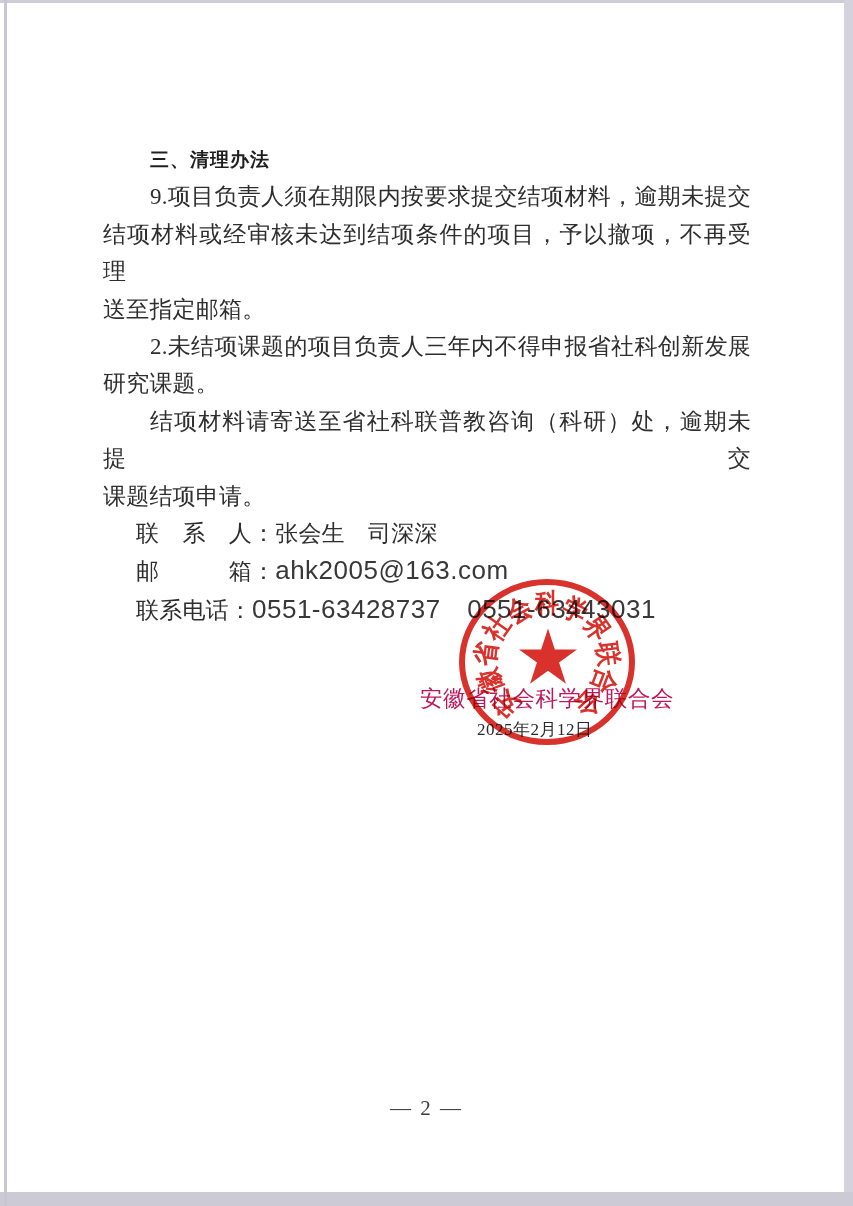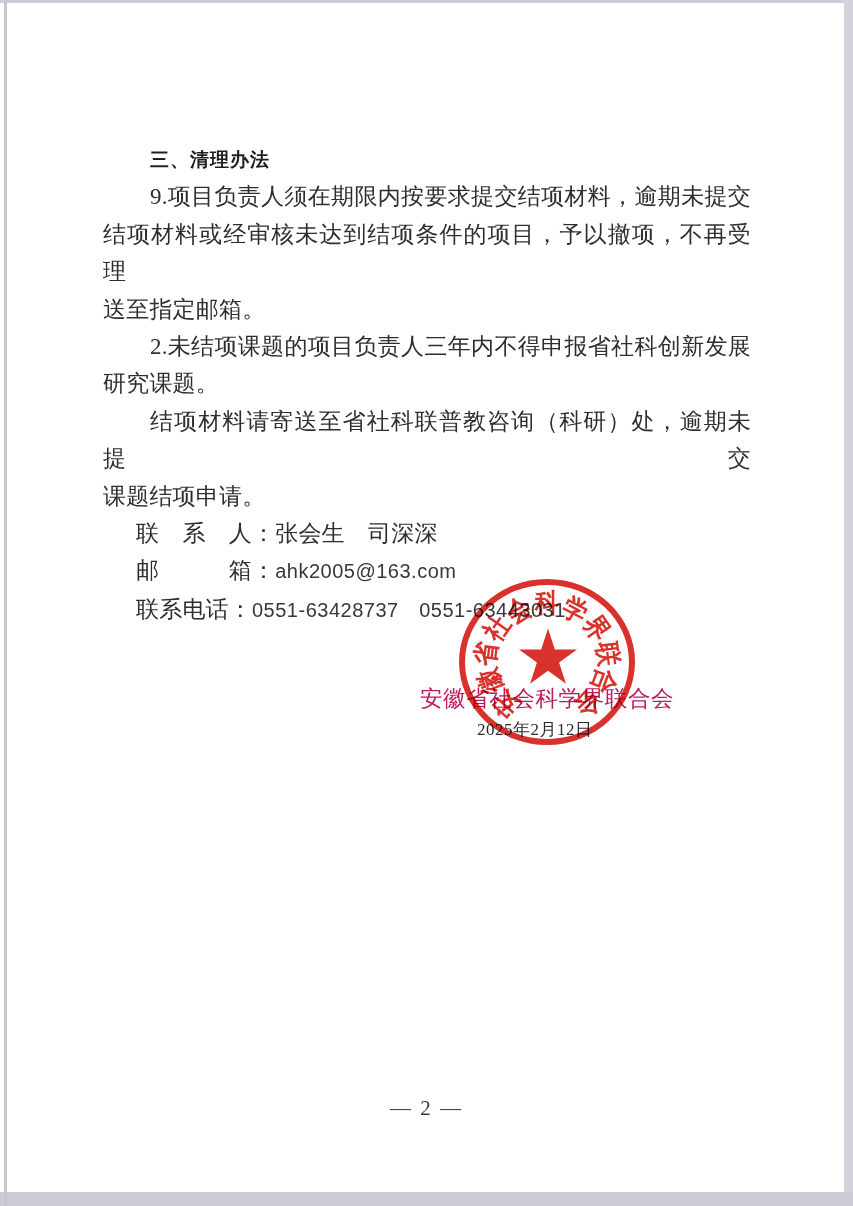--- a/index.html
+++ b/index.html
@@ -28,21 +28,21 @@
   .bline.fill { text-align: justify; text-align-last: justify; text-justify: inter-character; white-space: normal; }
   .bline.indent { text-indent: 47px; }
   .bline.heading {
     font-family: "Liberation Sans", "DejaVu Sans", sans-serif;
     font-weight: bold; font-size: 19px; color: #1f1f1f;
     text-indent: 47px; letter-spacing: 1px;
   }
   .contact-row { text-indent: 33px; white-space: nowrap; }
   .contact-row .val-latin {
     font-family: "Liberation Sans", "DejaVu Sans", sans-serif;
-    font-size: 20px; letter-spacing: 0.5px; color: #383838;
+    font-size: 26px; letter-spacing: 0.5px; color: #383838;
   }
 
   
   .signature {
     position: absolute; left: 420px; top: 683px;
     font-size: 22.5px; color: #be185d; letter-spacing: 0.6px; white-space: nowrap;
   }
   .sig-date {
     position: absolute; left: 477px; top: 718px;
     font-size: 17px; color: #2a2a2a; letter-spacing: 0.5px; white-space: nowrap;

